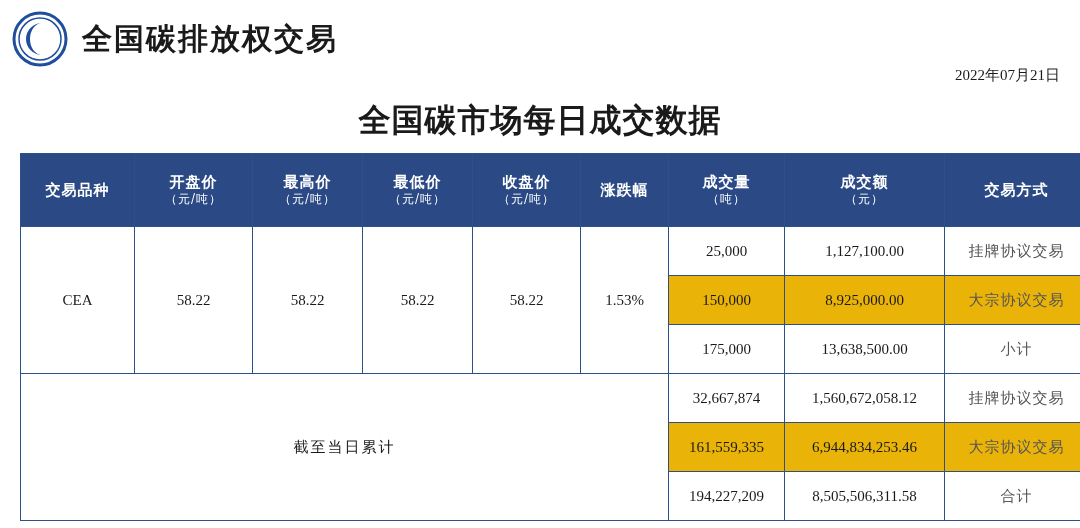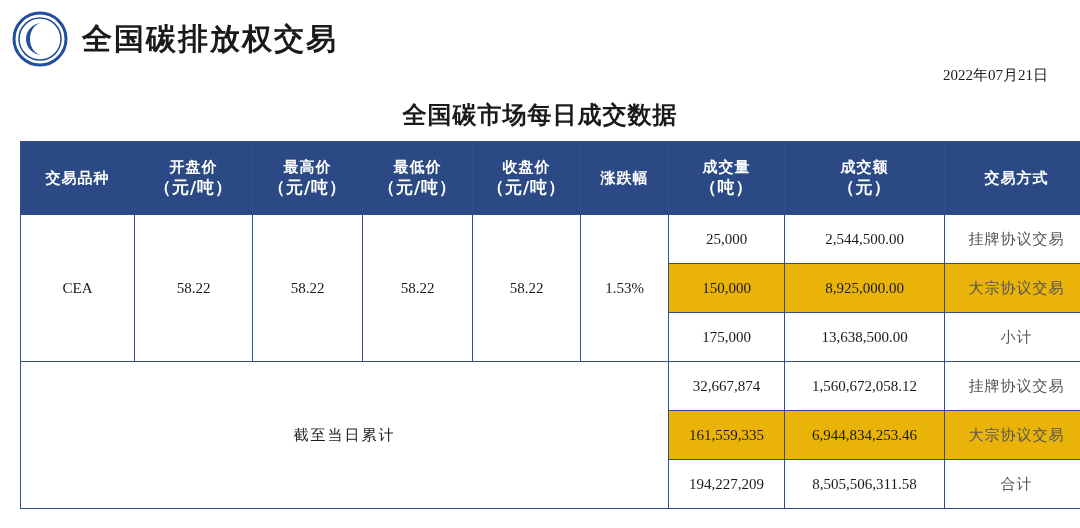--- a/index.html
+++ b/index.html
@@ -40,30 +40,30 @@
     font-size: 30px;
     font-weight: bold;
     letter-spacing: 2px;
     color: #1a1a1a;
     font-family: "DejaVu Serif", "Liberation Serif", serif;
     white-space: nowrap;
   }
 
   .date-line {
     text-align: right;
-    padding-right: 32px;
+    padding-right: 20px;
     font-size: 15px;
     color: #1a1a1a;
     margin-top: -4px;
     font-family: "Liberation Serif", "DejaVu Serif", serif;
   }
 
   .doc-title {
     text-align: center;
-    font-size: 24px;
+    font-size: 32px;
     font-weight: bold;
     letter-spacing: 1px;
     margin-top: 14px;
     margin-bottom: 10px;
     font-family: "DejaVu Serif", "Liberation Serif", serif;
   }
 
   
   .table-wrap {
     padding: 0 20px;
@@ -86,22 +86,22 @@
     color: #ffffff;
     font-weight: bold;
     height: 72px;
     line-height: 1.25;
     font-size: 17px;
     letter-spacing: 1px;
     font-family: "DejaVu Serif", "Liberation Serif", serif;
   }
   thead th .unit {
     display: block;
-    font-weight: bold;
-    font-size: 17px;
+    font-weight: normal;
+    font-size: 12px;
   }
   tbody td {
     height: 48px;
     color: #1a1a1a;
     font-family: "Liberation Serif", "DejaVu Serif", serif;
   }
   td.num {
     text-align: right;
     padding-right: 12px;
   }
@@ -195,21 +195,21 @@
       </thead>
       <tbody>
         <tr>
           <td class="cea-label" rowspan="3">CEA</td>
           <td rowspan="3">58.22</td>
           <td rowspan="3">58.22</td>
           <td rowspan="3">58.22</td>
           <td rowspan="3">58.22</td>
           <td rowspan="3">1.53%</td>
           <td class="num">25,000</td>
-          <td class="num">2,544,500.00</td>
+          <td class="num">1,127,100.00</td>
           <td class="mode">挂牌协议交易</td>
         </tr>
         <tr class="alt">
           <td class="num">150,000</td>
           <td class="num">8,925,000.00</td>
           <td class="mode">大宗协议交易</td>
         </tr>
         <tr>
           <td class="num">175,000</td>
           <td class="num">13,638,500.00</td>

